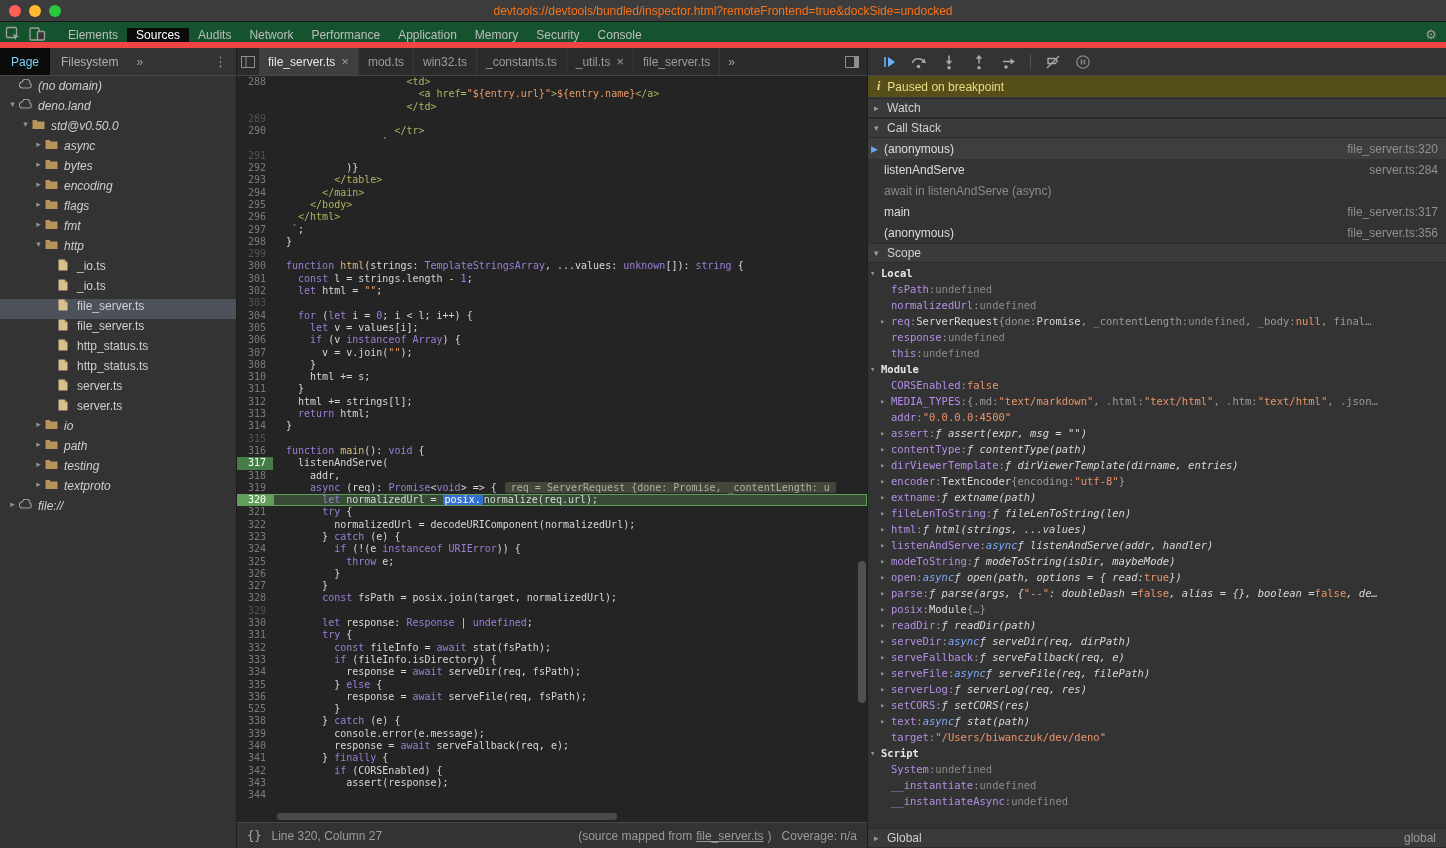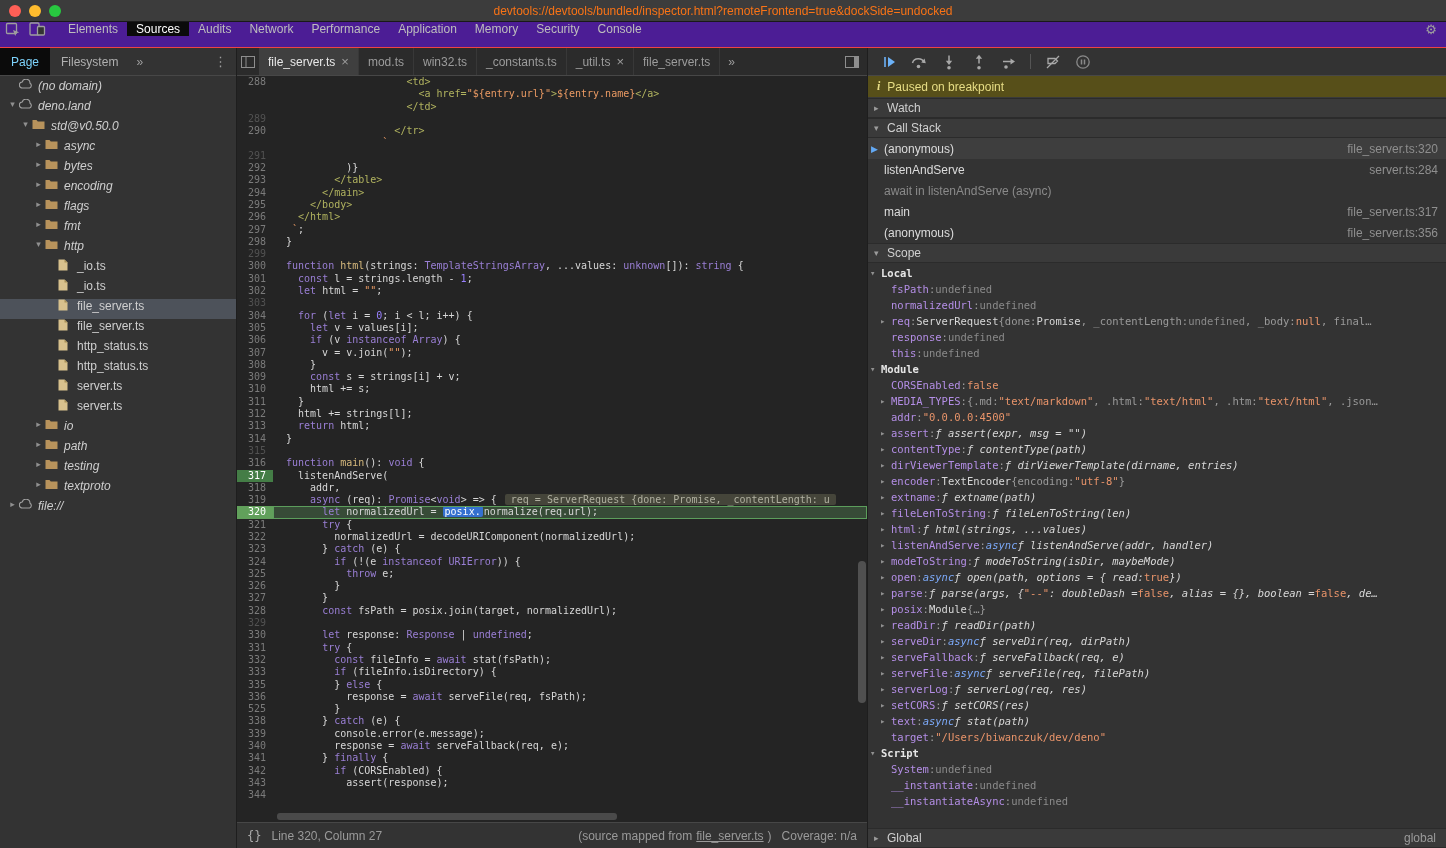--- a/index.html
+++ b/index.html
@@ -5,21 +5,21 @@
   *{margin:0;padding:0;box-sizing:border-box}
   html,body{width:1446px;height:848px;overflow:hidden}
   body{background:#242424;font-family:"Liberation Sans",sans-serif;font-size:12px;color:#ccc}
   
   .titlebar{height:22px;background:#3c3c3c;border-bottom:1px solid #191919;display:flex;align-items:center;position:relative}
   .lights{display:flex;gap:8px;padding-left:9px;z-index:2}
   .light{width:12px;height:12px;border-radius:50%}
   .light.red{background:#ff5f56}.light.yellow{background:#febc2e}.light.green{background:#28c840}
   .title{position:absolute;left:0;right:0;text-align:center;color:#f97316;font-size:12px}
   
-  .toolbar{height:26px;background:#4c1d95;border-bottom:1px solid #ef4444;display:flex;align-items:flex-start}
+  .toolbar{height:26px;background:#14532d;border-bottom:6px solid #ef4444;display:flex;align-items:flex-end}
   .tool-btn{width:25px;display:flex;align-items:center;justify-content:center}
   .tool-sep{width:1px;background:#474747;margin:4px 4px}
   .main-tabs{display:flex;align-items:stretch}
   .main-tab{padding:0 9px;display:flex;align-items:center;color:#bdbdbd}
   .main-tab.active{background:#0b0b0b;color:#fff}
   .tool-right{margin-left:auto;display:flex;align-items:center;padding:0 9px;color:#9e9e9e;font-size:13px}
   
   .content{display:flex;height:800px}
   .sidebar{width:237px;flex:none;background:#333;border-right:1px solid #1e1e1e;display:flex;flex-direction:column}
   .editorcol{width:631px;flex:none;background:#242424;border-right:1px solid #1e1e1e;display:flex;flex-direction:column}
@@ -409,21 +409,20 @@
           <div class="code-row"><span class="gutter dim">299</span><span class="code-text"></span></div>
           <div class="code-row"><span class="gutter">300</span><span class="code-text"><span class="c-k">function</span><span class="c-d"> </span><span class="c-f">html</span><span class="c-d">(strings: </span><span class="c-t">TemplateStringsArray</span><span class="c-d">, ...values: </span><span class="c-k">unknown</span><span class="c-d">[]): </span><span class="c-k">string</span><span class="c-d"> {</span></span></div>
           <div class="code-row"><span class="gutter">301</span><span class="code-text"><span class="c-d">  </span><span class="c-k">const</span><span class="c-d"> l = strings.length - </span><span class="c-num">1</span><span class="c-d">;</span></span></div>
           <div class="code-row"><span class="gutter">302</span><span class="code-text"><span class="c-d">  </span><span class="c-k">let</span><span class="c-d"> html = </span><span class="c-s">""</span><span class="c-d">;</span></span></div>
           <div class="code-row"><span class="gutter dim">303</span><span class="code-text"></span></div>
           <div class="code-row"><span class="gutter">304</span><span class="code-text"><span class="c-d">  </span><span class="c-k">for</span><span class="c-d"> (</span><span class="c-k">let</span><span class="c-d"> i = </span><span class="c-num">0</span><span class="c-d">; i &lt; l; i++) {</span></span></div>
           <div class="code-row"><span class="gutter">305</span><span class="code-text"><span class="c-d">    </span><span class="c-k">let</span><span class="c-d"> v = values[i];</span></span></div>
           <div class="code-row"><span class="gutter">306</span><span class="code-text"><span class="c-d">    </span><span class="c-k">if</span><span class="c-d"> (v </span><span class="c-k">instanceof</span><span class="c-d"> </span><span class="c-t">Array</span><span class="c-d">) {</span></span></div>
           <div class="code-row"><span class="gutter">307</span><span class="code-text"><span class="c-d">      v = v.join(</span><span class="c-s">""</span><span class="c-d">);</span></span></div>
           <div class="code-row"><span class="gutter">308</span><span class="code-text"><span class="c-d">    }</span></span></div>
-          <div class="code-row"><span class="gutter">309</span><span class="code-text"><span class="c-d">    </span><span class="c-k">const</span><span class="c-d"> s = strings[i] + v;</span></span></div>
           <div class="code-row"><span class="gutter">310</span><span class="code-text"><span class="c-d">    html += s;</span></span></div>
           <div class="code-row"><span class="gutter">311</span><span class="code-text"><span class="c-d">  }</span></span></div>
           <div class="code-row"><span class="gutter">312</span><span class="code-text"><span class="c-d">  html += strings[l];</span></span></div>
           <div class="code-row"><span class="gutter">313</span><span class="code-text"><span class="c-d">  </span><span class="c-k">return</span><span class="c-d"> html;</span></span></div>
           <div class="code-row"><span class="gutter">314</span><span class="code-text"><span class="c-d">}</span></span></div>
           <div class="code-row"><span class="gutter dim">315</span><span class="code-text"></span></div>
           <div class="code-row"><span class="gutter">316</span><span class="code-text"><span class="c-k">function</span><span class="c-d"> </span><span class="c-f">main</span><span class="c-d">(): </span><span class="c-k">void</span><span class="c-d"> {</span></span></div>
           <div class="code-row"><span class="gutter bp">317</span><span class="code-text"><span class="c-d">  listenAndServe(</span></span></div>
           <div class="code-row"><span class="gutter">318</span><span class="code-text"><span class="c-d">    addr,</span></span></div>
           <div class="code-row"><span class="gutter">319</span><span class="code-text"><span class="c-d">    </span><span class="c-k">async</span><span class="c-d"> (req): </span><span class="c-t">Promise</span><span class="c-d">&lt;</span><span class="c-k">void</span><span class="c-d">&gt; =&gt; {</span><span class="inline-widget">req = ServerRequest {done: Promise, _contentLength: u</span></span></div>
@@ -434,20 +433,21 @@
           <div class="code-row"><span class="gutter">324</span><span class="code-text"><span class="c-d">        </span><span class="c-k">if</span><span class="c-d"> (!(e </span><span class="c-k">instanceof</span><span class="c-d"> </span><span class="c-t">URIError</span><span class="c-d">)) {</span></span></div>
           <div class="code-row"><span class="gutter">325</span><span class="code-text"><span class="c-d">          </span><span class="c-k">throw</span><span class="c-d"> e;</span></span></div>
           <div class="code-row"><span class="gutter">326</span><span class="code-text"><span class="c-d">        }</span></span></div>
           <div class="code-row"><span class="gutter">327</span><span class="code-text"><span class="c-d">      }</span></span></div>
           <div class="code-row"><span class="gutter">328</span><span class="code-text"><span class="c-d">      </span><span class="c-k">const</span><span class="c-d"> fsPath = posix.join(target, normalizedUrl);</span></span></div>
           <div class="code-row"><span class="gutter dim">329</span><span class="code-text"></span></div>
           <div class="code-row"><span class="gutter">330</span><span class="code-text"><span class="c-d">      </span><span class="c-k">let</span><span class="c-d"> response: </span><span class="c-t">Response</span><span class="c-d"> | </span><span class="c-k">undefined</span><span class="c-d">;</span></span></div>
           <div class="code-row"><span class="gutter">331</span><span class="code-text"><span class="c-d">      </span><span class="c-k">try</span><span class="c-d"> {</span></span></div>
           <div class="code-row"><span class="gutter">332</span><span class="code-text"><span class="c-d">        </span><span class="c-k">const</span><span class="c-d"> fileInfo = </span><span class="c-k">await</span><span class="c-d"> stat(fsPath);</span></span></div>
           <div class="code-row"><span class="gutter">333</span><span class="code-text"><span class="c-d">        </span><span class="c-k">if</span><span class="c-d"> (fileInfo.isDirectory) {</span></span></div>
+          <div class="code-row"><span class="gutter">334</span><span class="code-text"><span class="c-d">          response = </span><span class="c-k">await</span><span class="c-d"> serveDir(req, fsPath);</span></span></div>
           <div class="code-row"><span class="gutter">335</span><span class="code-text"><span class="c-d">        } </span><span class="c-k">else</span><span class="c-d"> {</span></span></div>
           <div class="code-row"><span class="gutter">336</span><span class="code-text"><span class="c-d">          response = </span><span class="c-k">await</span><span class="c-d"> serveFile(req, fsPath);</span></span></div>
           <div class="code-row"><span class="gutter">525</span><span class="code-text"><span class="c-d">        }</span></span></div>
           <div class="code-row"><span class="gutter">338</span><span class="code-text"><span class="c-d">      } </span><span class="c-k">catch</span><span class="c-d"> (e) {</span></span></div>
           <div class="code-row"><span class="gutter">339</span><span class="code-text"><span class="c-d">        console.error(e.message);</span></span></div>
           <div class="code-row"><span class="gutter">340</span><span class="code-text"><span class="c-d">        response = </span><span class="c-k">await</span><span class="c-d"> serveFallback(req, e);</span></span></div>
           <div class="code-row"><span class="gutter">341</span><span class="code-text"><span class="c-d">      } </span><span class="c-k">finally</span><span class="c-d"> {</span></span></div>
           <div class="code-row"><span class="gutter">342</span><span class="code-text"><span class="c-d">        </span><span class="c-k">if</span><span class="c-d"> (CORSEnabled) {</span></span></div>
           <div class="code-row"><span class="gutter">343</span><span class="code-text"><span class="c-d">          assert(response);</span></span></div>
           <div class="code-row"><span class="gutter">344</span><span class="code-text"></span></div>

